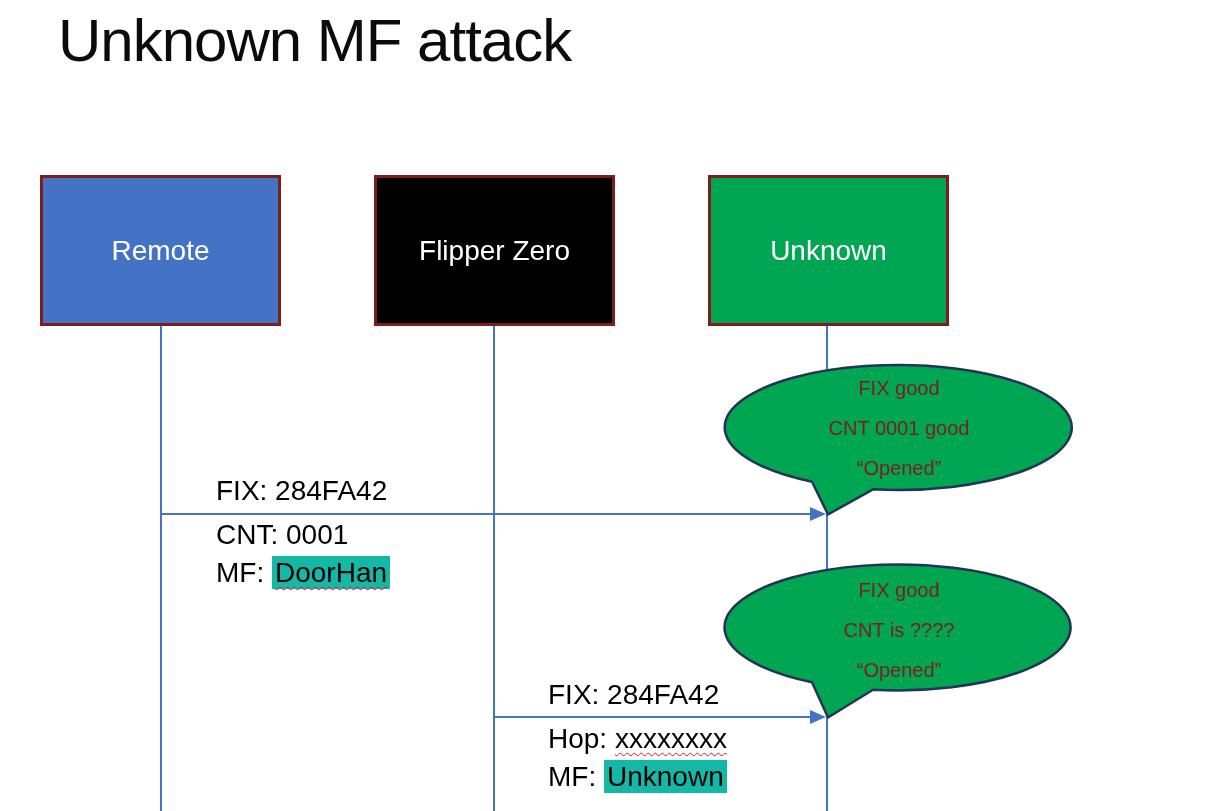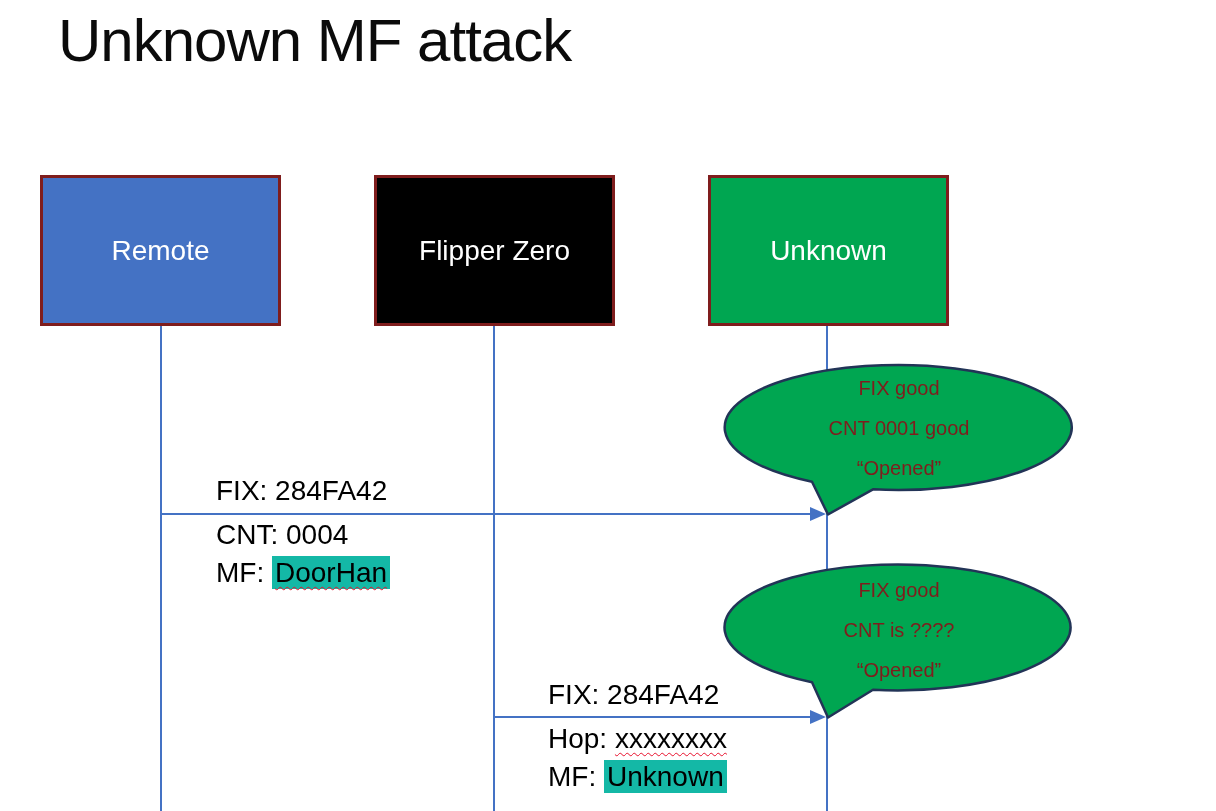--- a/index.html
+++ b/index.html
@@ -119,21 +119,21 @@
   <div class="lifeline remote"></div>
   <div class="lifeline flipper"></div>
   <div class="lifeline receiver"></div>
 
   <div class="msg-line m1"></div>
   <div class="arrow-head m1"></div>
   <div class="msg-label" style="left:176px; top:474px;">
     <span>FIX: 284FA42</span>
   </div>
   <div class="msg-label" style="left:176px; top:518px;">
-    <span>CNT: </span><span>0004</span>
+    <span>CNT: </span><span>0001</span>
   </div>
   <div class="msg-label" style="left:176px; top:556px;">
     <span>MF: </span><span class="hl misspell">DoorHan</span>
   </div>
 
   <div class="msg-line m2"></div>
   <div class="arrow-head m2"></div>
   <div class="msg-label" style="left:508px; top:678px;">
     <span>FIX: 284FA42</span>
   </div>

